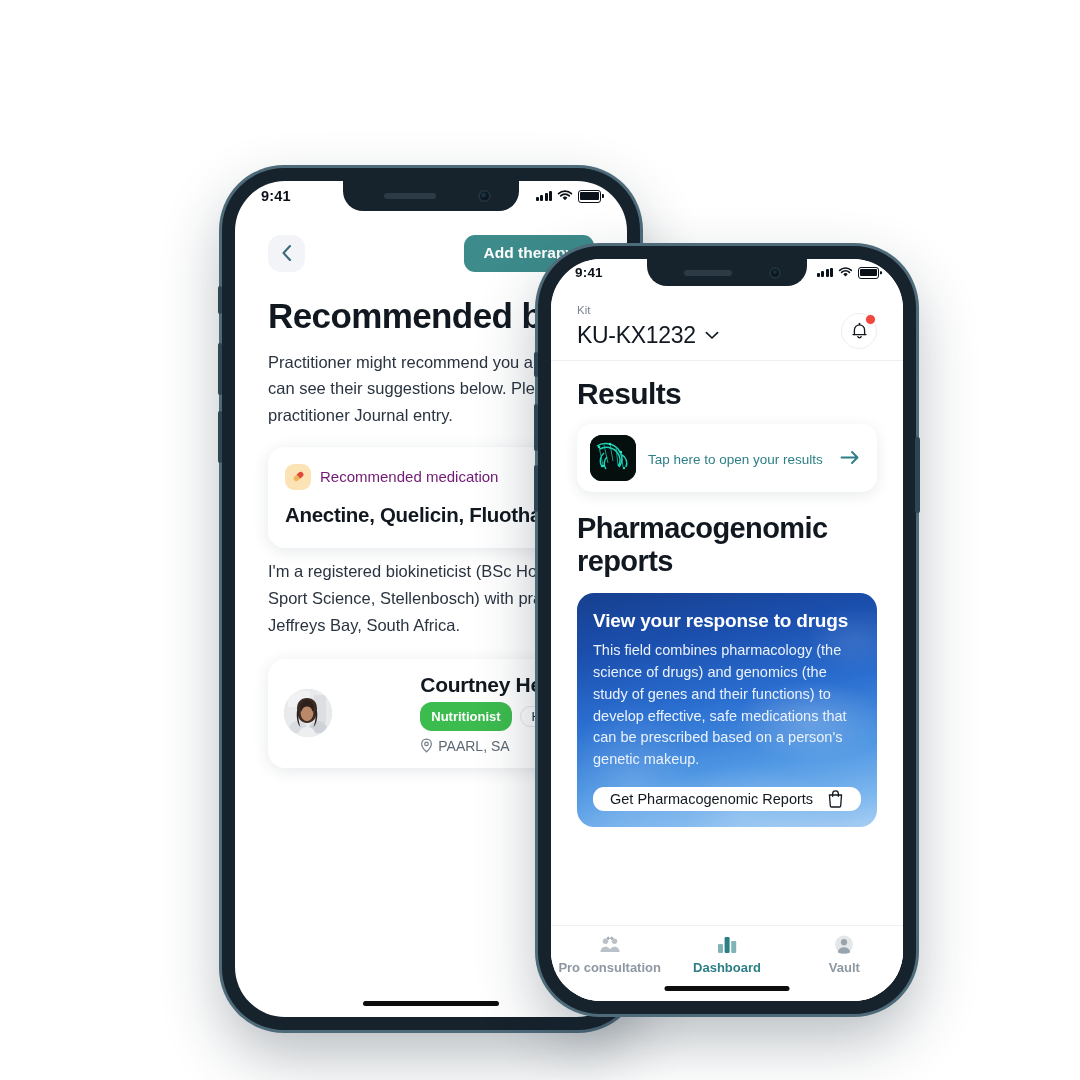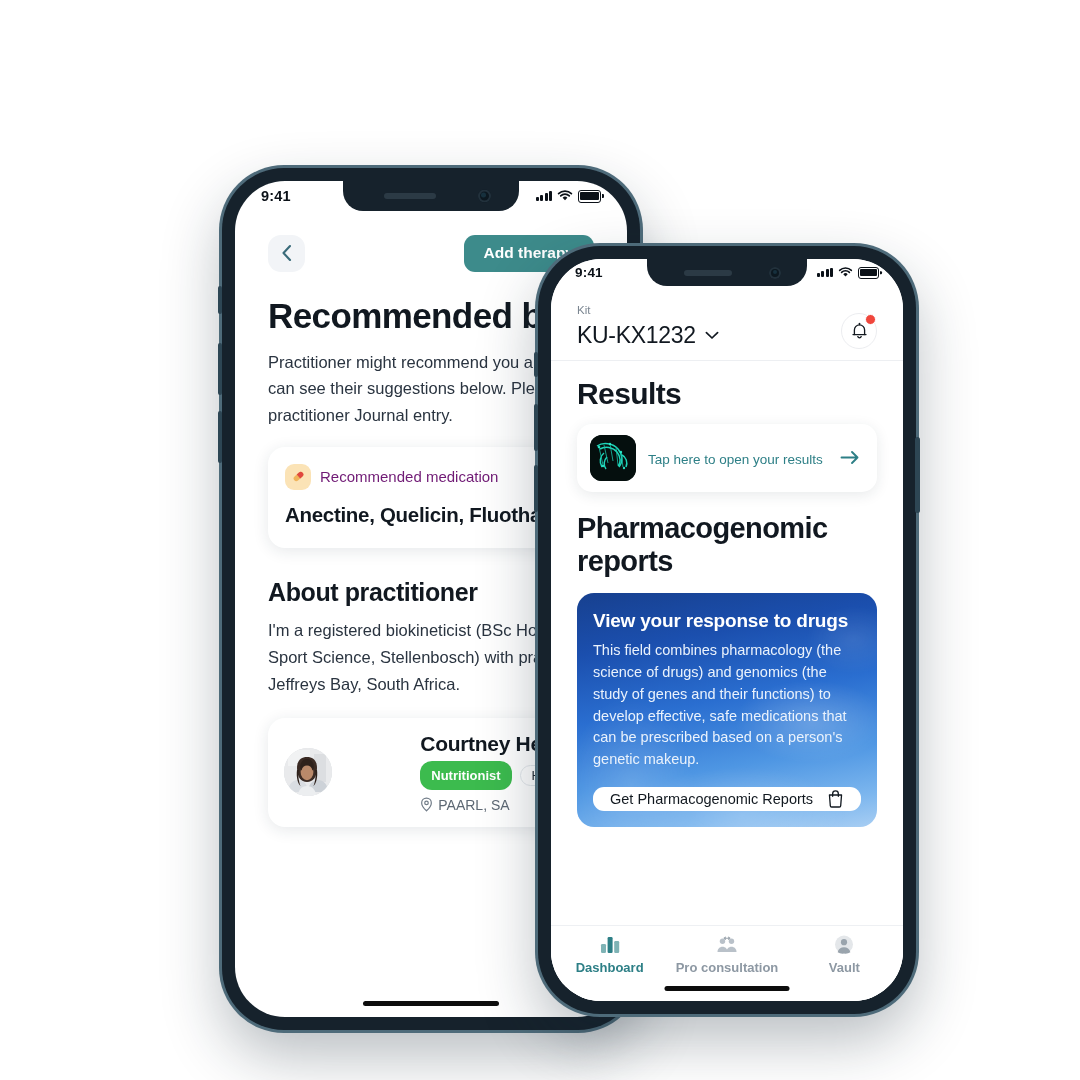--- a/index.html
+++ b/index.html
@@ -190,21 +190,20 @@
                   <rect x="2" y="5.2" width="12" height="5.6" rx="2.8" fill="#f0b35a"></rect>
                   <path d="M8 5.2h3.2a2.8 2.8 0 0 1 0 5.6H8z" fill="#e0473f"></path>
                 </g>
               </svg>
             </div>
             <div class="medlabel">Recommended medication</div>
           </div>
           <div class="meddrugs">Anectine, Quelicin, Fluothane, Forane</div>
         </div>
 
-        <h2 class="bp-h2">About practitioner</h2>
         <p class="bp-p2">I'm a registered biokineticist (BSc Hons Biokinetics, MSc Sport Science, Stellenbosch) with practices based in Jeffreys Bay, South Africa.</p>
 
         <div class="practcard">
           <div class="avatar">
             <svg width="48" height="48" viewBox="0 0 48 48">
               <rect width="48" height="48" fill="#e9eaec"></rect>
               <rect x="30" y="6" width="12" height="28" fill="#dcdee1"></rect>
               <rect x="4" y="2" width="22" height="16" fill="#f1f2f3"></rect>
               <path d="M24 44c0-8-5-12-10-12s-10 4-10 12z" fill="#d9dde2"></path>
               <path d="M44 44c0-8-5-12-10-12s-10 4-10 12z" fill="#cdd2d8"></path>
@@ -349,38 +348,38 @@
                 <svg width="17" height="19" viewBox="0 0 18 20">
                   <path d="M2.6 6.3h12.8l-.9 11.4a1.4 1.4 0 0 1-1.4 1.3H4.9a1.4 1.4 0 0 1-1.4-1.3z" fill="none" stroke="#121920" stroke-width="1.4" stroke-linejoin="round"></path>
                   <path d="M6 7.6V4.9a3 3 0 0 1 6 0v2.7" fill="none" stroke="#121920" stroke-width="1.4" stroke-linecap="round"></path>
                 </svg>
               </div>
             </div>
           </div>
         </div>
 
         <div class="tabbar">
-          <div class="tab active">
-            <svg width="24" height="20" viewBox="0 0 24 20">
-              <rect x="3" y="9" width="5" height="9" rx="1.2" fill="#7fb3b5"></rect>
-              <rect x="9.6" y="2" width="5" height="16" rx="1.2" fill="#2d7f86"></rect>
-              <rect x="16.2" y="6" width="5" height="12" rx="1.2" fill="#7fb3b5"></rect>
-            </svg>
-            <span class="tl">Dashboard</span>
-          </div>
           <div class="tab">
             <svg width="26" height="20" viewBox="0 0 26 20">
               <circle cx="8.5" cy="6.3" r="2.7" fill="#b9c1c9"></circle>
               <circle cx="17.5" cy="6.3" r="2.7" fill="#b9c1c9"></circle>
               <path d="M3.5 17c0-3 2.2-5.2 5-5.2s5 2.2 5 5.2z" fill="#b9c1c9"></path>
               <path d="M12.5 17c0-3 2.2-5.2 5-5.2s5 2.2 5 5.2z" fill="#b9c1c9"></path>
               <path d="M10.4 3.2h5.2M11.4 2.1l-1.3 1.1 1.3 1.1M14.6 2.1l1.3 1.1-1.3 1.1" stroke="#9aa4ad" stroke-width="1.1" fill="none" stroke-linecap="round" stroke-linejoin="round"></path>
             </svg>
             <span class="tl">Pro consultation</span>
           </div>
+          <div class="tab active">
+            <svg width="24" height="20" viewBox="0 0 24 20">
+              <rect x="3" y="9" width="5" height="9" rx="1.2" fill="#7fb3b5"></rect>
+              <rect x="9.6" y="2" width="5" height="16" rx="1.2" fill="#2d7f86"></rect>
+              <rect x="16.2" y="6" width="5" height="12" rx="1.2" fill="#7fb3b5"></rect>
+            </svg>
+            <span class="tl">Dashboard</span>
+          </div>
           <div class="tab">
             <svg width="22" height="20" viewBox="0 0 22 20">
               <circle cx="11" cy="9.5" r="9" fill="#e4e7ea"></circle>
               <circle cx="11" cy="7.2" r="3.1" fill="#9aa4ad"></circle>
               <path d="M4.6 17.2c.8-3.1 3.3-4.9 6.4-4.9s5.6 1.8 6.4 4.9A9 9 0 0 1 11 18.5a9 9 0 0 1-6.4-1.3z" fill="#9aa4ad"></path>
             </svg>
             <span class="tl">Vault</span>
           </div>
         </div>
       </div>

